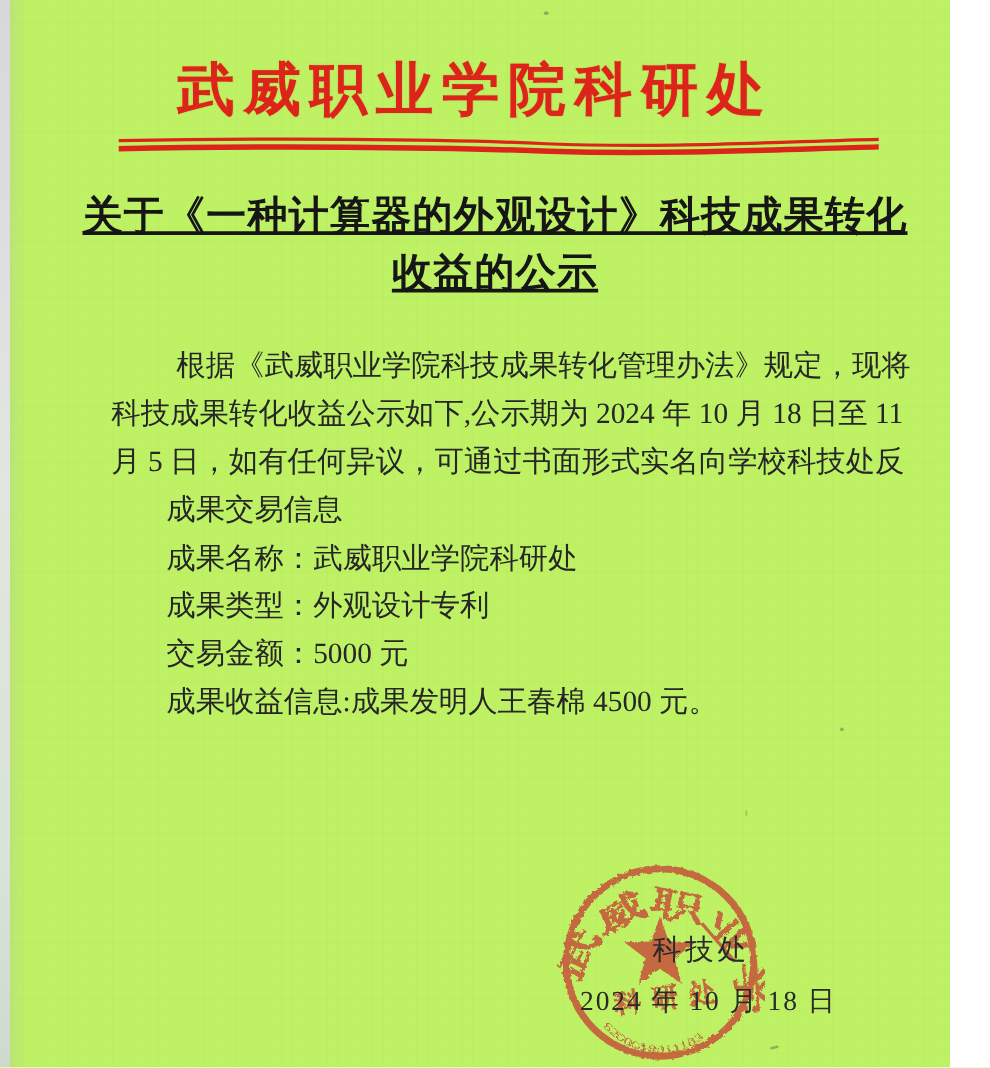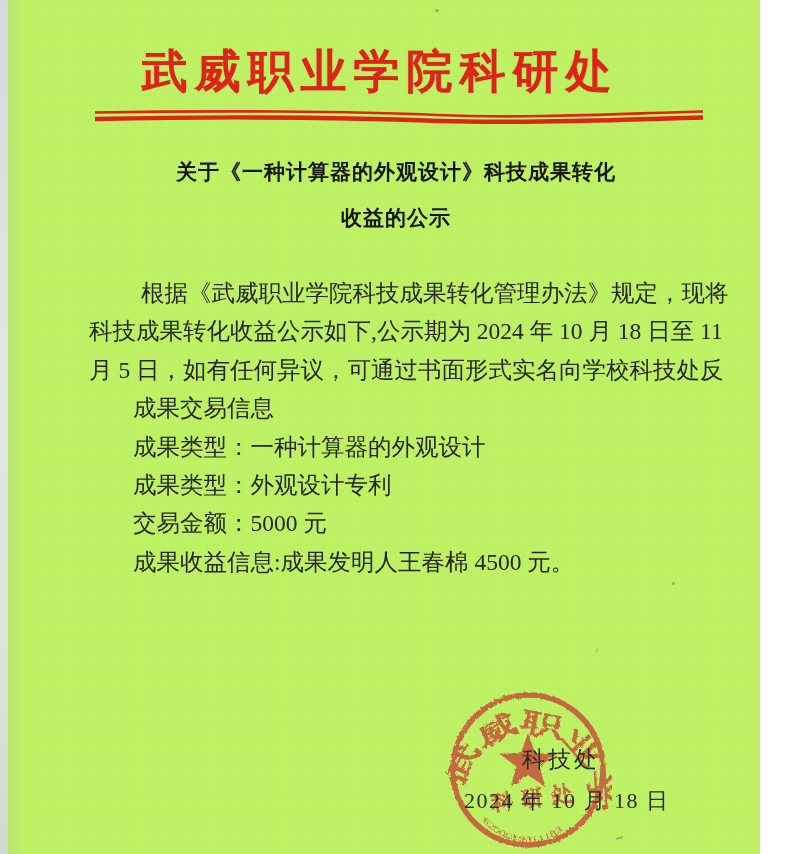--- a/index.html
+++ b/index.html
@@ -29,22 +29,22 @@
     position:absolute;left:0;top:42px;width:100%;
     margin:0;text-align:center;
     font-size:46px;line-height:60px;font-weight:900;
     letter-spacing:7px;
     color:#dc241a;
     text-shadow:0 0 1px rgba(220,36,26,0.55);
   }
   .red-rule{position:absolute;left:92px;top:107px;}
   .doc-title{
     position:absolute;left:40px;top:149px;width:712px;
-    text-align:center;font-weight:800;font-size:21px;line-height:46px;
-    color:#161616;letter-spacing:1px;
+    text-align:center;font-weight:800;font-size:32px;line-height:46px;
+    color:#161616;letter-spacing:1px;text-decoration:underline;
   }
   .body-text{
     position:absolute;left:89px;top:274px;width:601px;
     font-size:23.5px;line-height:38.4px;
     color:#262626;
   }
   .jline{text-align:justify;text-align-last:justify;white-space:nowrap;}
   .jline.indent{text-indent:52px;}
   .pline{text-align:left;}
   .item{padding-left:44px;white-space:nowrap;}
@@ -81,21 +81,21 @@
   <div class="doc-title">
     <div>关于《一种计算器的外观设计》科技成果转化</div>
     <div>收益的公示</div>
   </div>
 
   <div class="body-text">
     <div class="jline indent">根据《武威职业学院科技成果转化管理办法》规定，现将</div>
     <div class="jline">科技成果转化收益公示如下,公示期为 2024 年 10 月 18 日至 11</div>
     <div class="jline">月 5 日，如有任何异议，可通过书面形式实名向学校科技处反</div>
     <div class="item">成果交易信息</div>
-    <div class="item">成果类型：一种计算器的外观设计</div>
+    <div class="item">成果名称：武威职业学院科研处</div>
     <div class="item">成果类型：外观设计专利</div>
     <div class="item">交易金额：5000 元</div>
     <div class="item">成果收益信息:成果发明人王春棉 4500 元。</div>
   </div>
 
   <svg class="seal" width="168" height="168" viewBox="0 0 168 168">
     <defs>
       <filter id="rough" x="-15%" y="-15%" width="130%" height="130%">
         <feTurbulence type="fractalNoise" baseFrequency="0.32" numOctaves="2" seed="11" result="n"></feTurbulence>
         <feDisplacementMap in="SourceGraphic" in2="n" scale="3.5"></feDisplacementMap>

